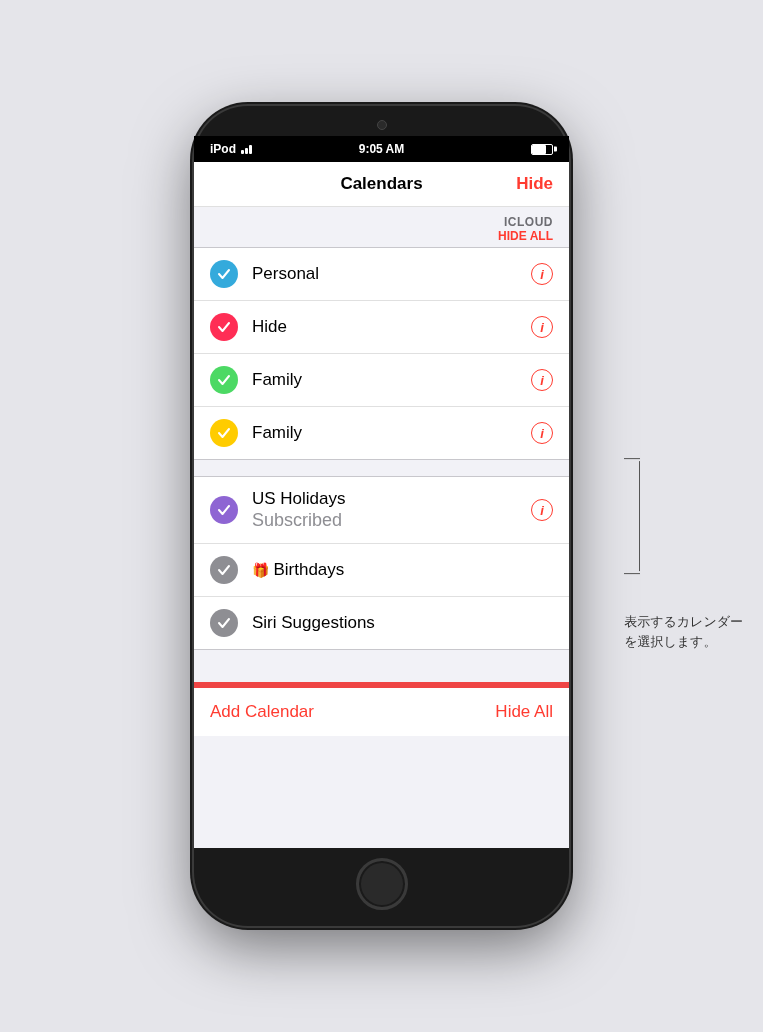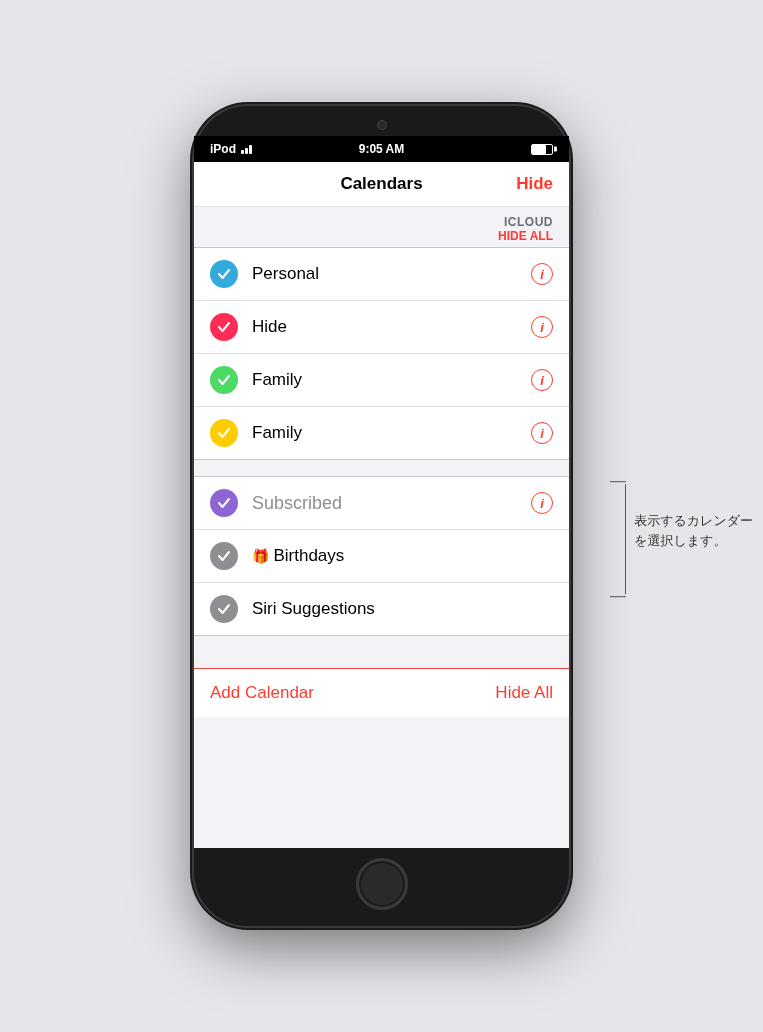--- a/index.html
+++ b/index.html
@@ -246,21 +246,21 @@
     }
 
     .section-gap {
       height: 16px;
       background: #f2f2f7;
     }
 
     
     .bottom-bar {
       background: #fff;
-      border-top: 1px solid #ef4444;
+      border-top: 6px solid #ef4444;
       display: flex;
       justify-content: space-between;
       align-items: center;
       padding: 14px 16px;
       flex-shrink: 0;
     }
     .bottom-left {
       font-size: 17px;
       color: #ff3b30;
       cursor: pointer;
@@ -279,26 +279,27 @@
       background: #2a2a2a;
       border: 3px solid #3a3a3a;
       box-shadow: inset 0 0 0 2px #1a1a1a;
       margin: 10px 0 16px;
       flex-shrink: 0;
     }
 
     
     .annotation {
       position: absolute;
-      right: 10px;
+      right: 20px;
       top: 50%;
       transform: translateY(-30%);
       display: flex;
       align-items: flex-start;
       gap: 8px;
+      flex-direction: column;
     }
     .annotation-bracket {
       display: flex;
       flex-direction: column;
       align-items: flex-end;
     }
     .annotation-line {
       width: 16px;
       height: 1px;
       background: #555;
@@ -410,20 +411,21 @@
 
       <div class="list">
 
         <div class="list-item">
           <div class="check-circle" style="background:#8e65d3;">
             <svg viewBox="0 0 16 16" fill="none">
               <polyline points="3,8 6.5,12 13,4" stroke="white" stroke-width="2" stroke-linecap="round" stroke-linejoin="round"></polyline>
             </svg>
           </div>
           <div class="item-label-area">
+            <span class="item-label">US Holidays</span>
             <span class="item-sublabel">Subscribed</span>
           </div>
           <div class="info-btn">i</div>
         </div>
 
         <div class="list-item">
           <div class="check-circle" style="background:#8e8e93;">
             <svg viewBox="0 0 16 16" fill="none">
               <polyline points="3,8 6.5,12 13,4" stroke="white" stroke-width="2" stroke-linecap="round" stroke-linejoin="round"></polyline>
             </svg>

